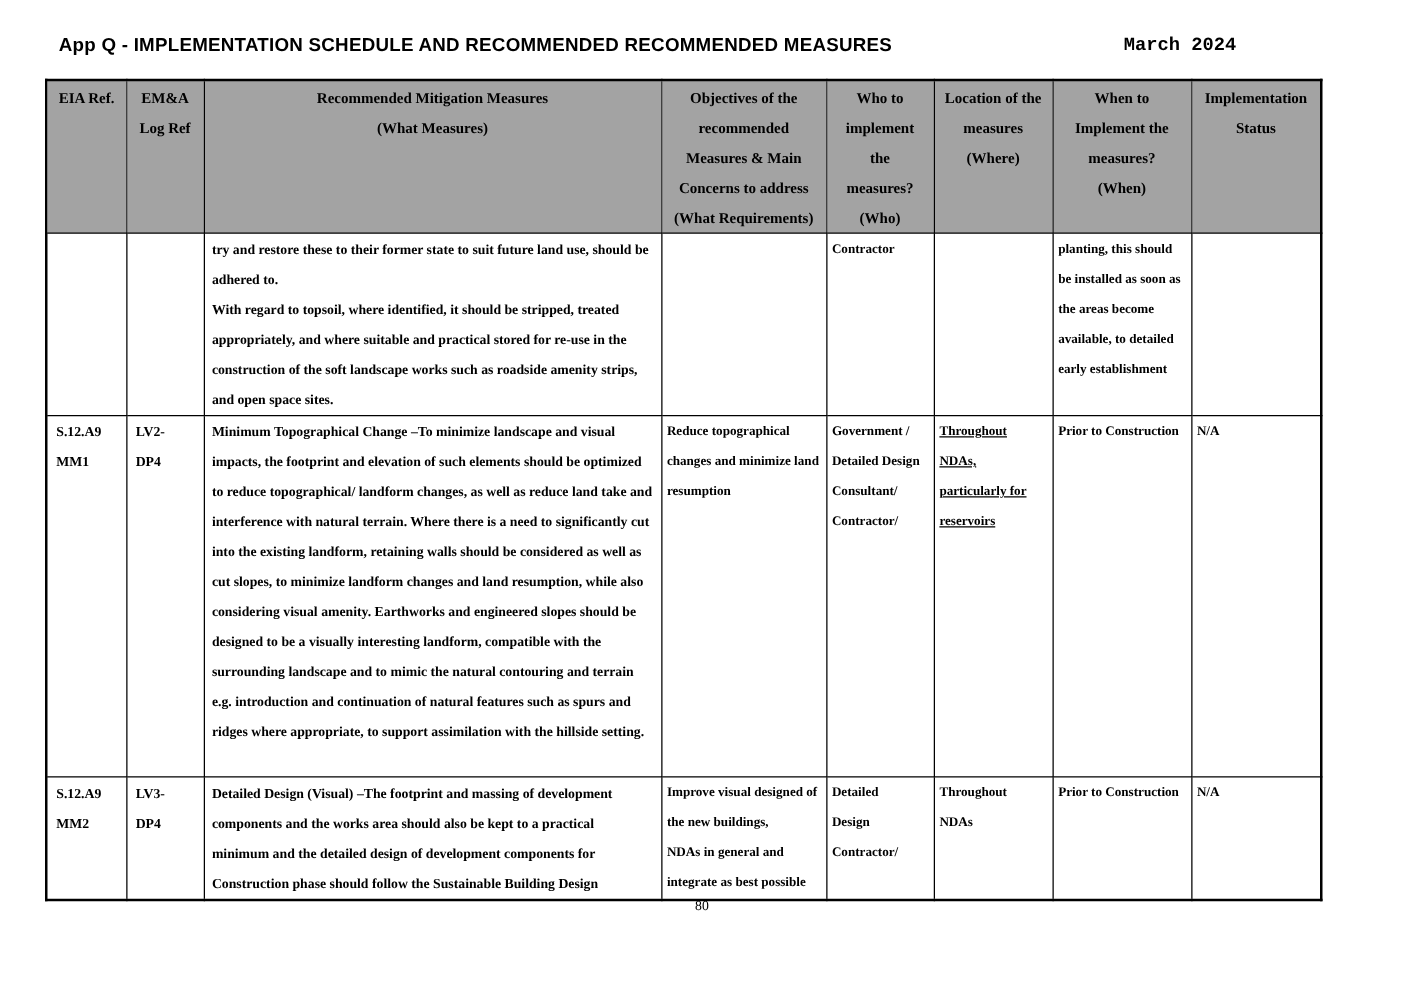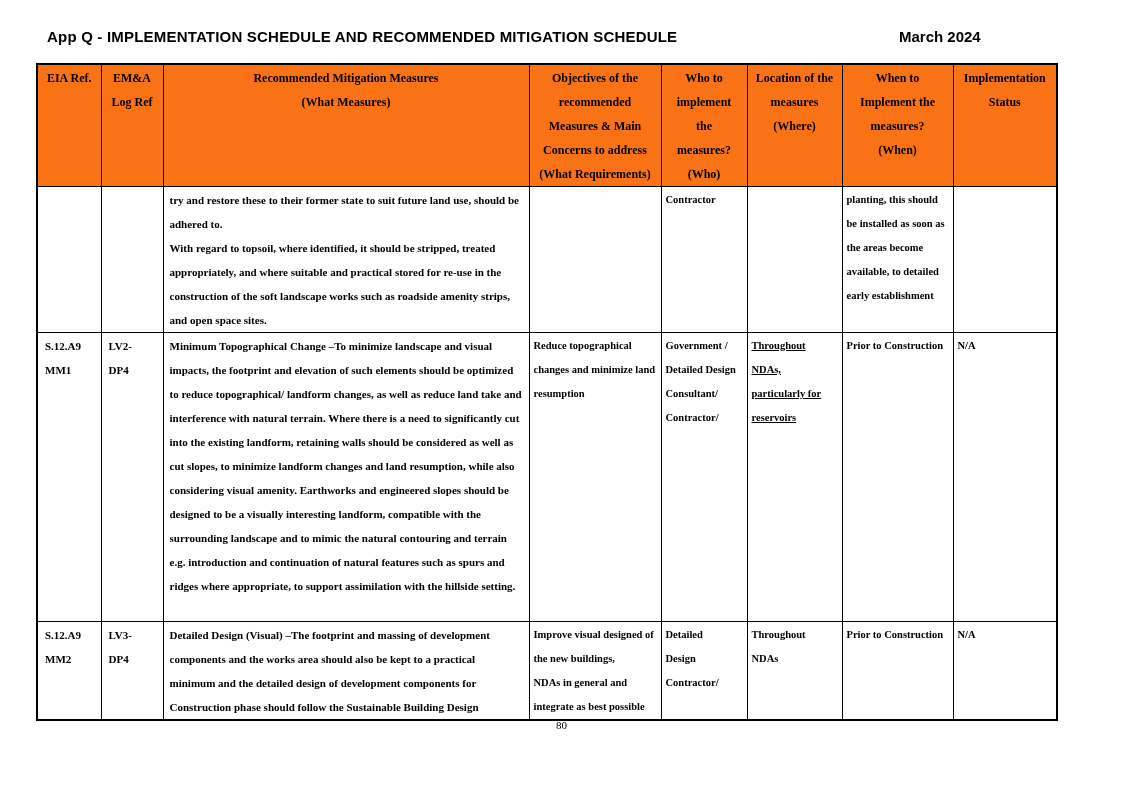--- a/index.html
+++ b/index.html
@@ -23,21 +23,21 @@
     font-family: "Liberation Sans", sans-serif;
     font-weight: bold;
     font-size: 15px;
     letter-spacing: 0.2px;
     white-space: nowrap;
   }
   .doc-date {
     position: absolute;
     left: 899px;
     top: 28px;
-    font-family: Liberation Sans, sans-serif;
+    font-family: Liberation Mono, monospace;
     font-weight: bold;
     font-size: 15px;
     white-space: nowrap;
   }
   table.schedule-table {
     position: absolute;
     left: 36px;
     top: 63px;
     width: 1020px;
     border-collapse: collapse;
@@ -46,21 +46,21 @@
   }
   .schedule-table th,
   .schedule-table td {
     border: 1px solid #000000;
     vertical-align: top;
     overflow: hidden;
     white-space: pre-line;
     line-height: 24px;
   }
   .schedule-table th {
-    background: #f97316;
+    background: #a3a3a3;
     font-weight: bold;
     font-size: 12px;
     text-align: center;
     height: 120px;
     padding: 1px 2px 0 2px;
   }
   .schedule-table td {
     font-size: 10.5px;
     font-weight: bold;
     padding: 1px 4px 0 4px;
@@ -88,21 +88,21 @@
     width: 1123px;
     text-align: center;
     font-size: 11px;
   }
 </style>
 </head>
 <body>
 
 <div class="page">
 
-  <div class="doc-title">App Q - IMPLEMENTATION SCHEDULE AND RECOMMENDED MITIGATION SCHEDULE</div>
+  <div class="doc-title">App Q - IMPLEMENTATION SCHEDULE AND RECOMMENDED RECOMMENDED MEASURES</div>
   <div class="doc-date">March 2024</div>
 
   <table class="schedule-table">
     <colgroup>
       <col style="width:64px">
       <col style="width:62px">
       <col style="width:366px">
       <col style="width:132px">
       <col style="width:86px">
       <col style="width:95px">

